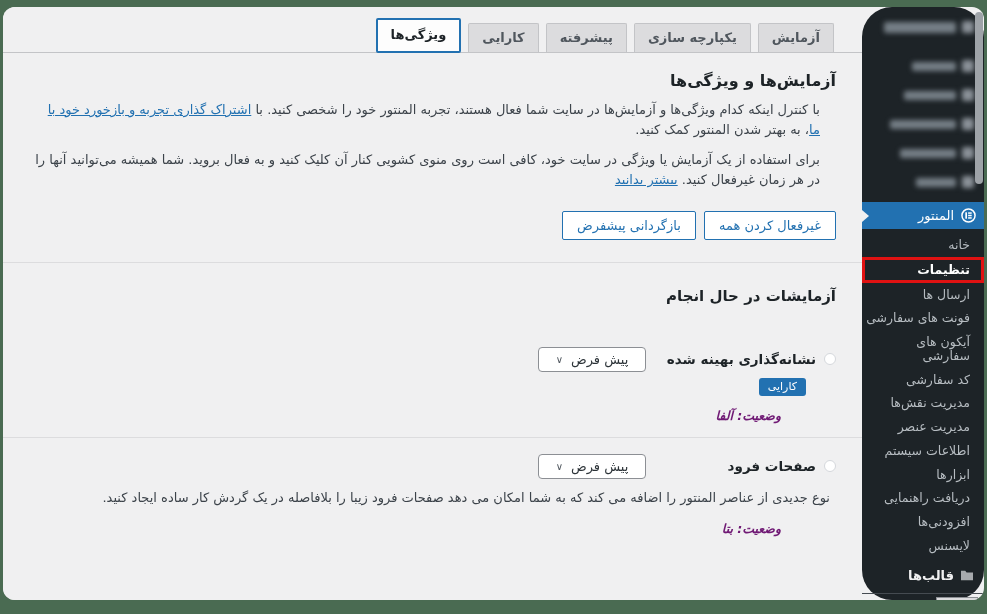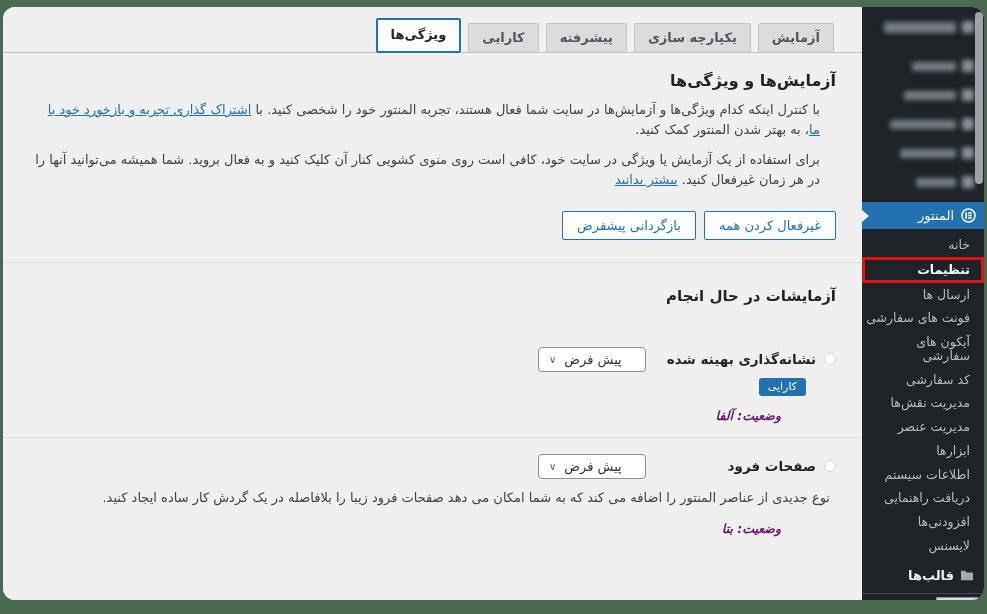--- a/index.html
+++ b/index.html
@@ -57,21 +57,21 @@
     display:inline-block;background:#dcdcde;color:#1d2327;border:1px solid #8c8f94;
     font-size:7px;letter-spacing:.5px;padding:0 3px;margin:2px 6px 0 0;line-height:11px;
     font-family:"Liberation Sans","DejaVu Sans",sans-serif;
   }
 
   .scrollbar-thumb{
     position:absolute;top:5px;left:auto;right:1px;width:8px;height:172px;
     background:#9ea3a8;border-radius:4px;z-index:5;
   }
   
-  .sidebar{order:0;}
+  .sidebar{order:0;border-radius:30px;}
   .main{order:1;}
 
   
   .main{flex:1;background:#f0f0f1;overflow:hidden;display:flex;flex-direction:column;}
   .tabbar{
     padding:11px 28px 0 16px;border-bottom:1px solid #c3c4c7;
     display:flex;gap:7px;align-items:flex-end;
   }
   .tab{
     background:#dcdcde;border:1px solid #c3c4c7;border-bottom:none;
@@ -94,21 +94,21 @@
   .rule{border:none;border-top:1px solid #dcdcde;margin:0 -26px 0 -16px;}
   .content h3{font-size:15px;color:#1d2327;margin:24px 0 26px;font-weight:bold;}
 
   .exp-head{display:grid;grid-template-columns:172px 108px;align-items:center;column-gap:18px;}
   .exp-title{display:flex;align-items:center;gap:8px;}
   .dot{width:10px;height:10px;border-radius:50%;flex:0 0 10px;}
   .dot.inactive{background:#fff;border:1px solid #d5d8dc;}
   .exp-name{font-size:13.5px;font-weight:bold;color:#1d2327;white-space:nowrap;}
   .select-box{
     background:#fff;border:1px solid #8c8f94;border-radius:4px;color:#2c3338;
-    font-size:13px;padding:4px 10px;display:flex;justify-content:flex-end;
+    font-size:13px;padding:4px 10px;display:flex;justify-content:center;
     align-items:center;cursor:pointer;min-width:86px;
   }
   .chevron{color:#50575e;font-size:10px;margin-right:8px;}
   .chevron::before{content:"\2228";}
   .badge{
     display:inline-block;background:#2271b1;color:#fff;font-size:11px;
     border-radius:3px;padding:2px 9px 3px;margin:6px 30px 0 0;
   }
   .exp-desc{font-size:13px;color:#3c434a;line-height:1.7;margin:8px 6px 0 4px;}
   .exp-status{font-size:12.5px;color:#701a75;font-style:italic;font-weight:600;margin:12px 55px 14px 0;}
@@ -224,22 +224,22 @@
 
       <ul class="submenu">
         <li>خانه</li>
         <li class="current">تنظیمات</li>
         <li>ارسال ها</li>
         <li>فونت های سفارشی</li>
         <li>آیکون های سفارشی</li>
         <li>کد سفارشی</li>
         <li>مدیریت نقش‌ها</li>
         <li>مدیریت عنصر</li>
+        <li>اطلاعات سیستم</li>
         <li>ابزارها</li>
-        <li>اطلاعات سیستم</li>
         <li>دریافت راهنمایی</li>
         <li>افزودنی‌ها</li>
         <li>لایسنس</li>
       </ul>
 
       <div class="menu-templates">
         <span style="display:flex;">
           <svg width="14" height="12" viewBox="0 0 16 14">
               <path d="M1 2h5l1.5 2H15v9H1z" fill="#a7aaad"></path>
             </svg>

